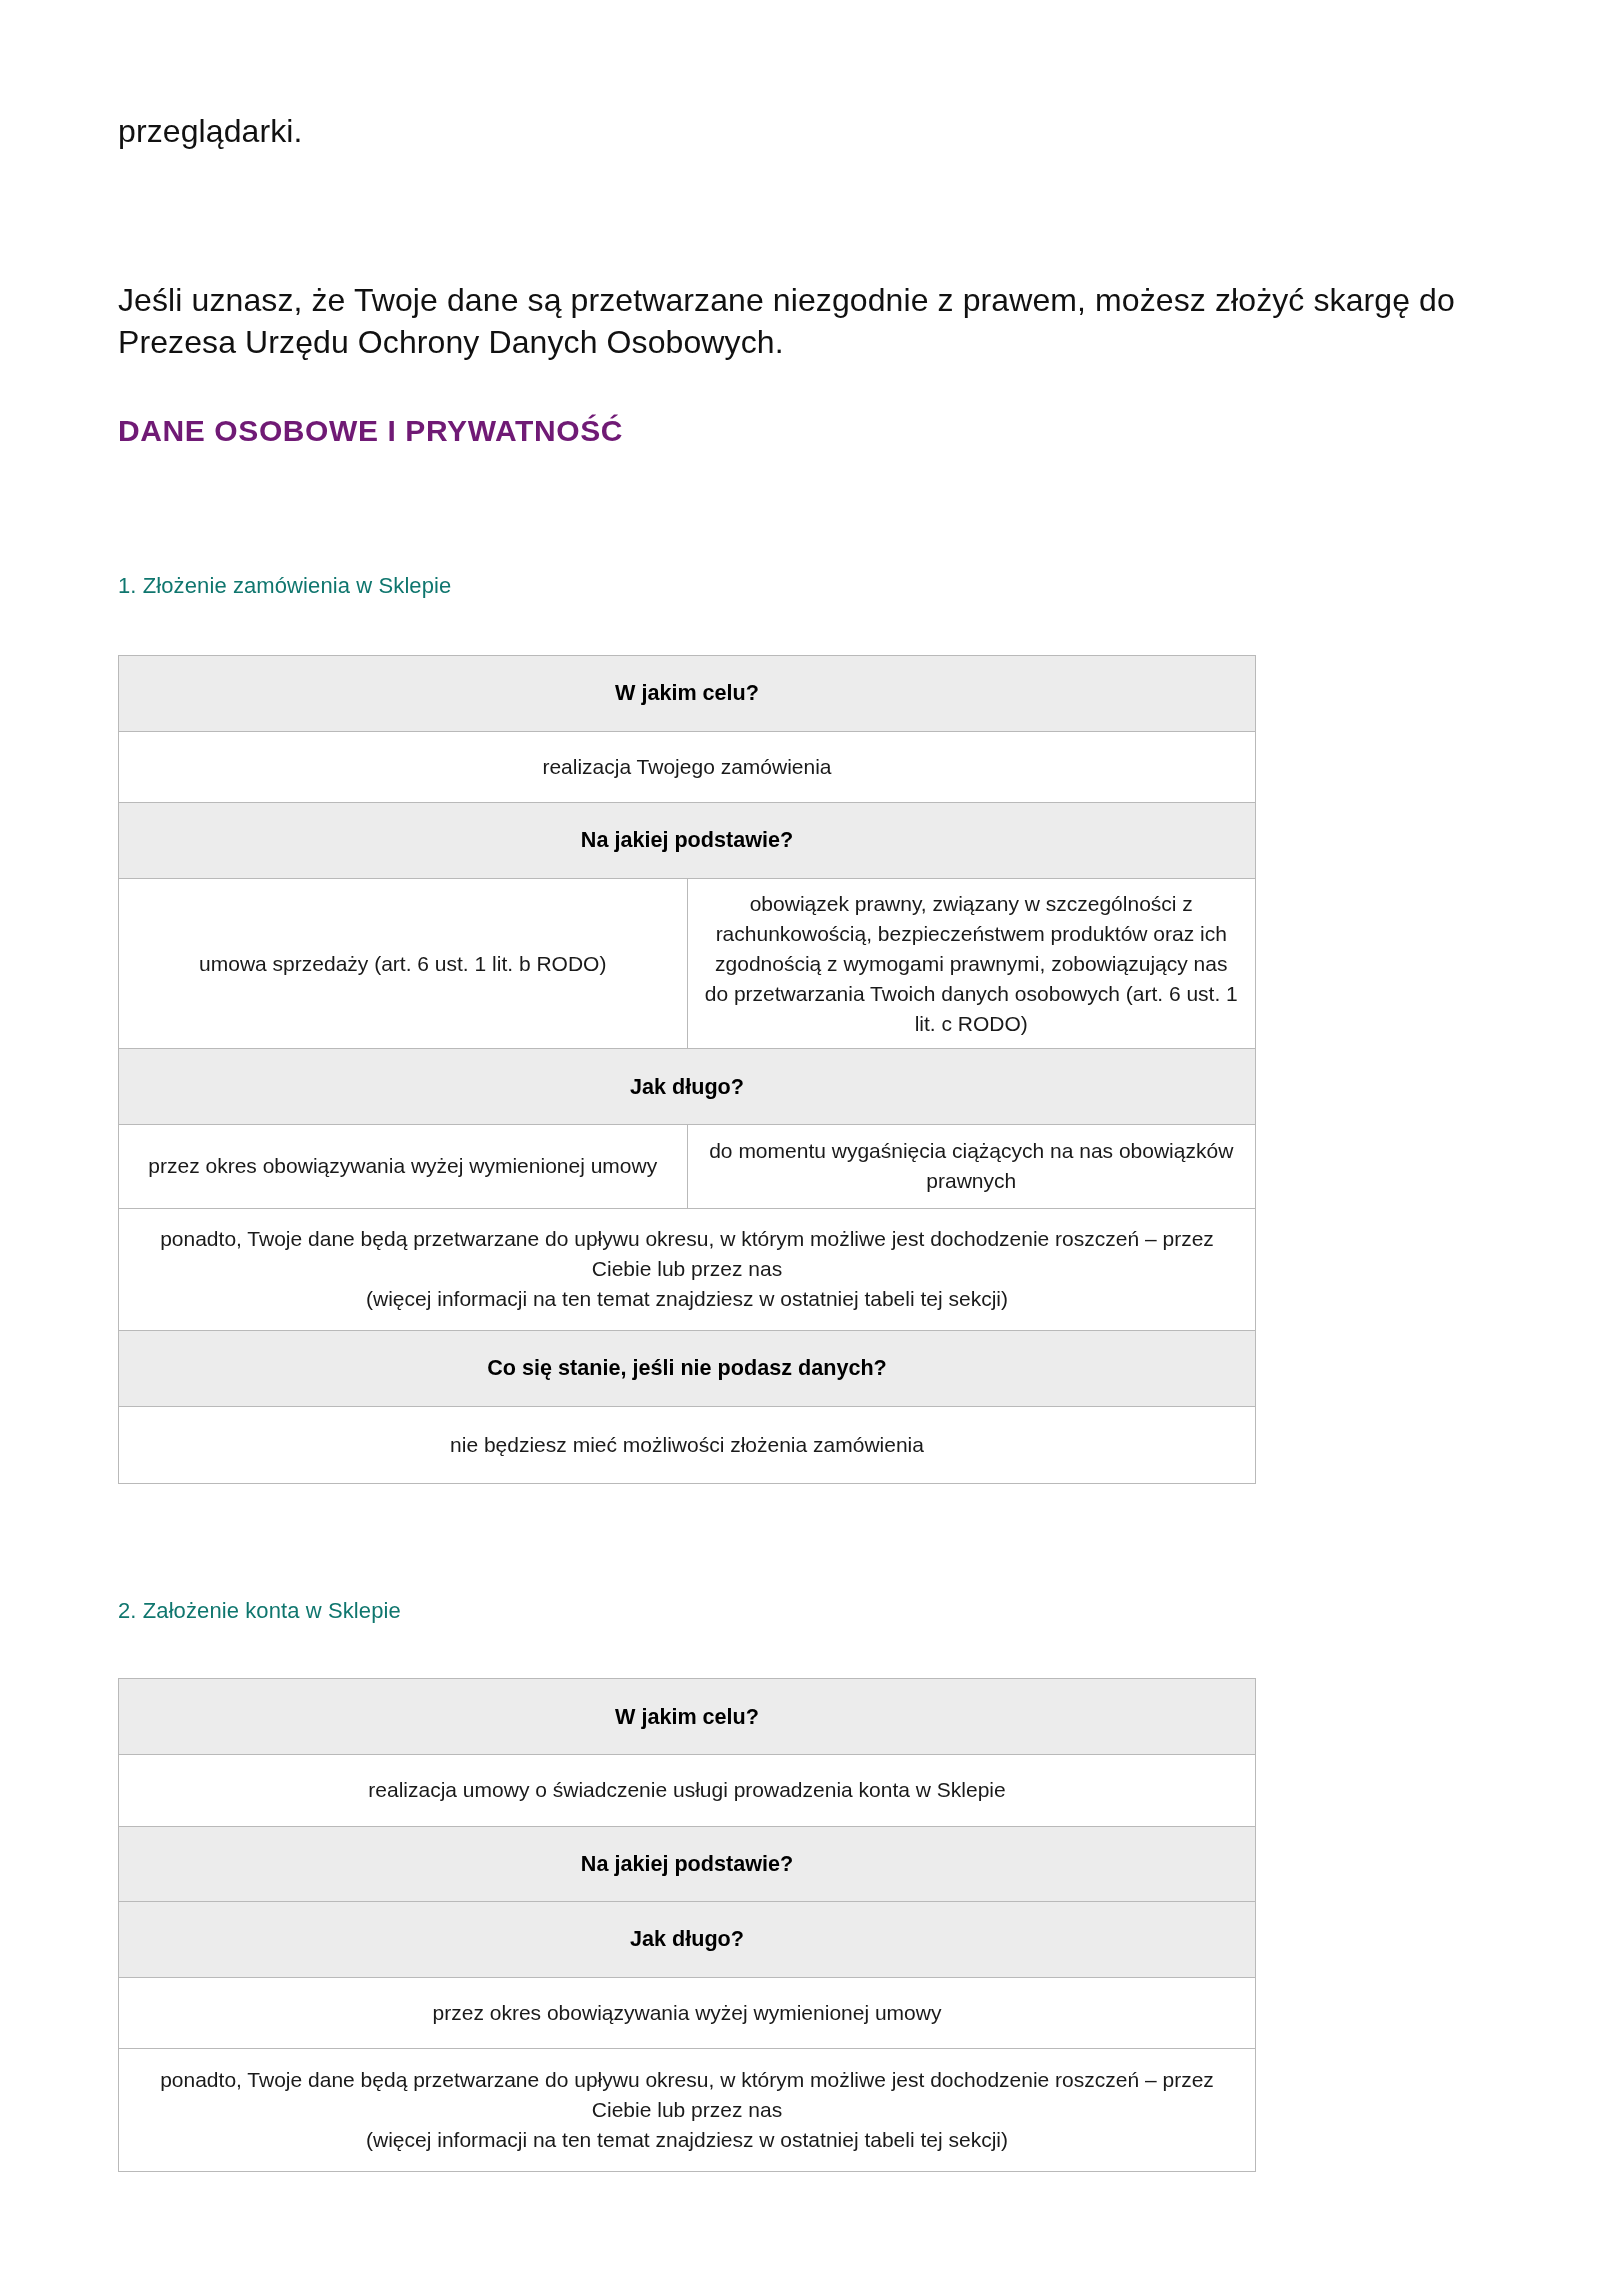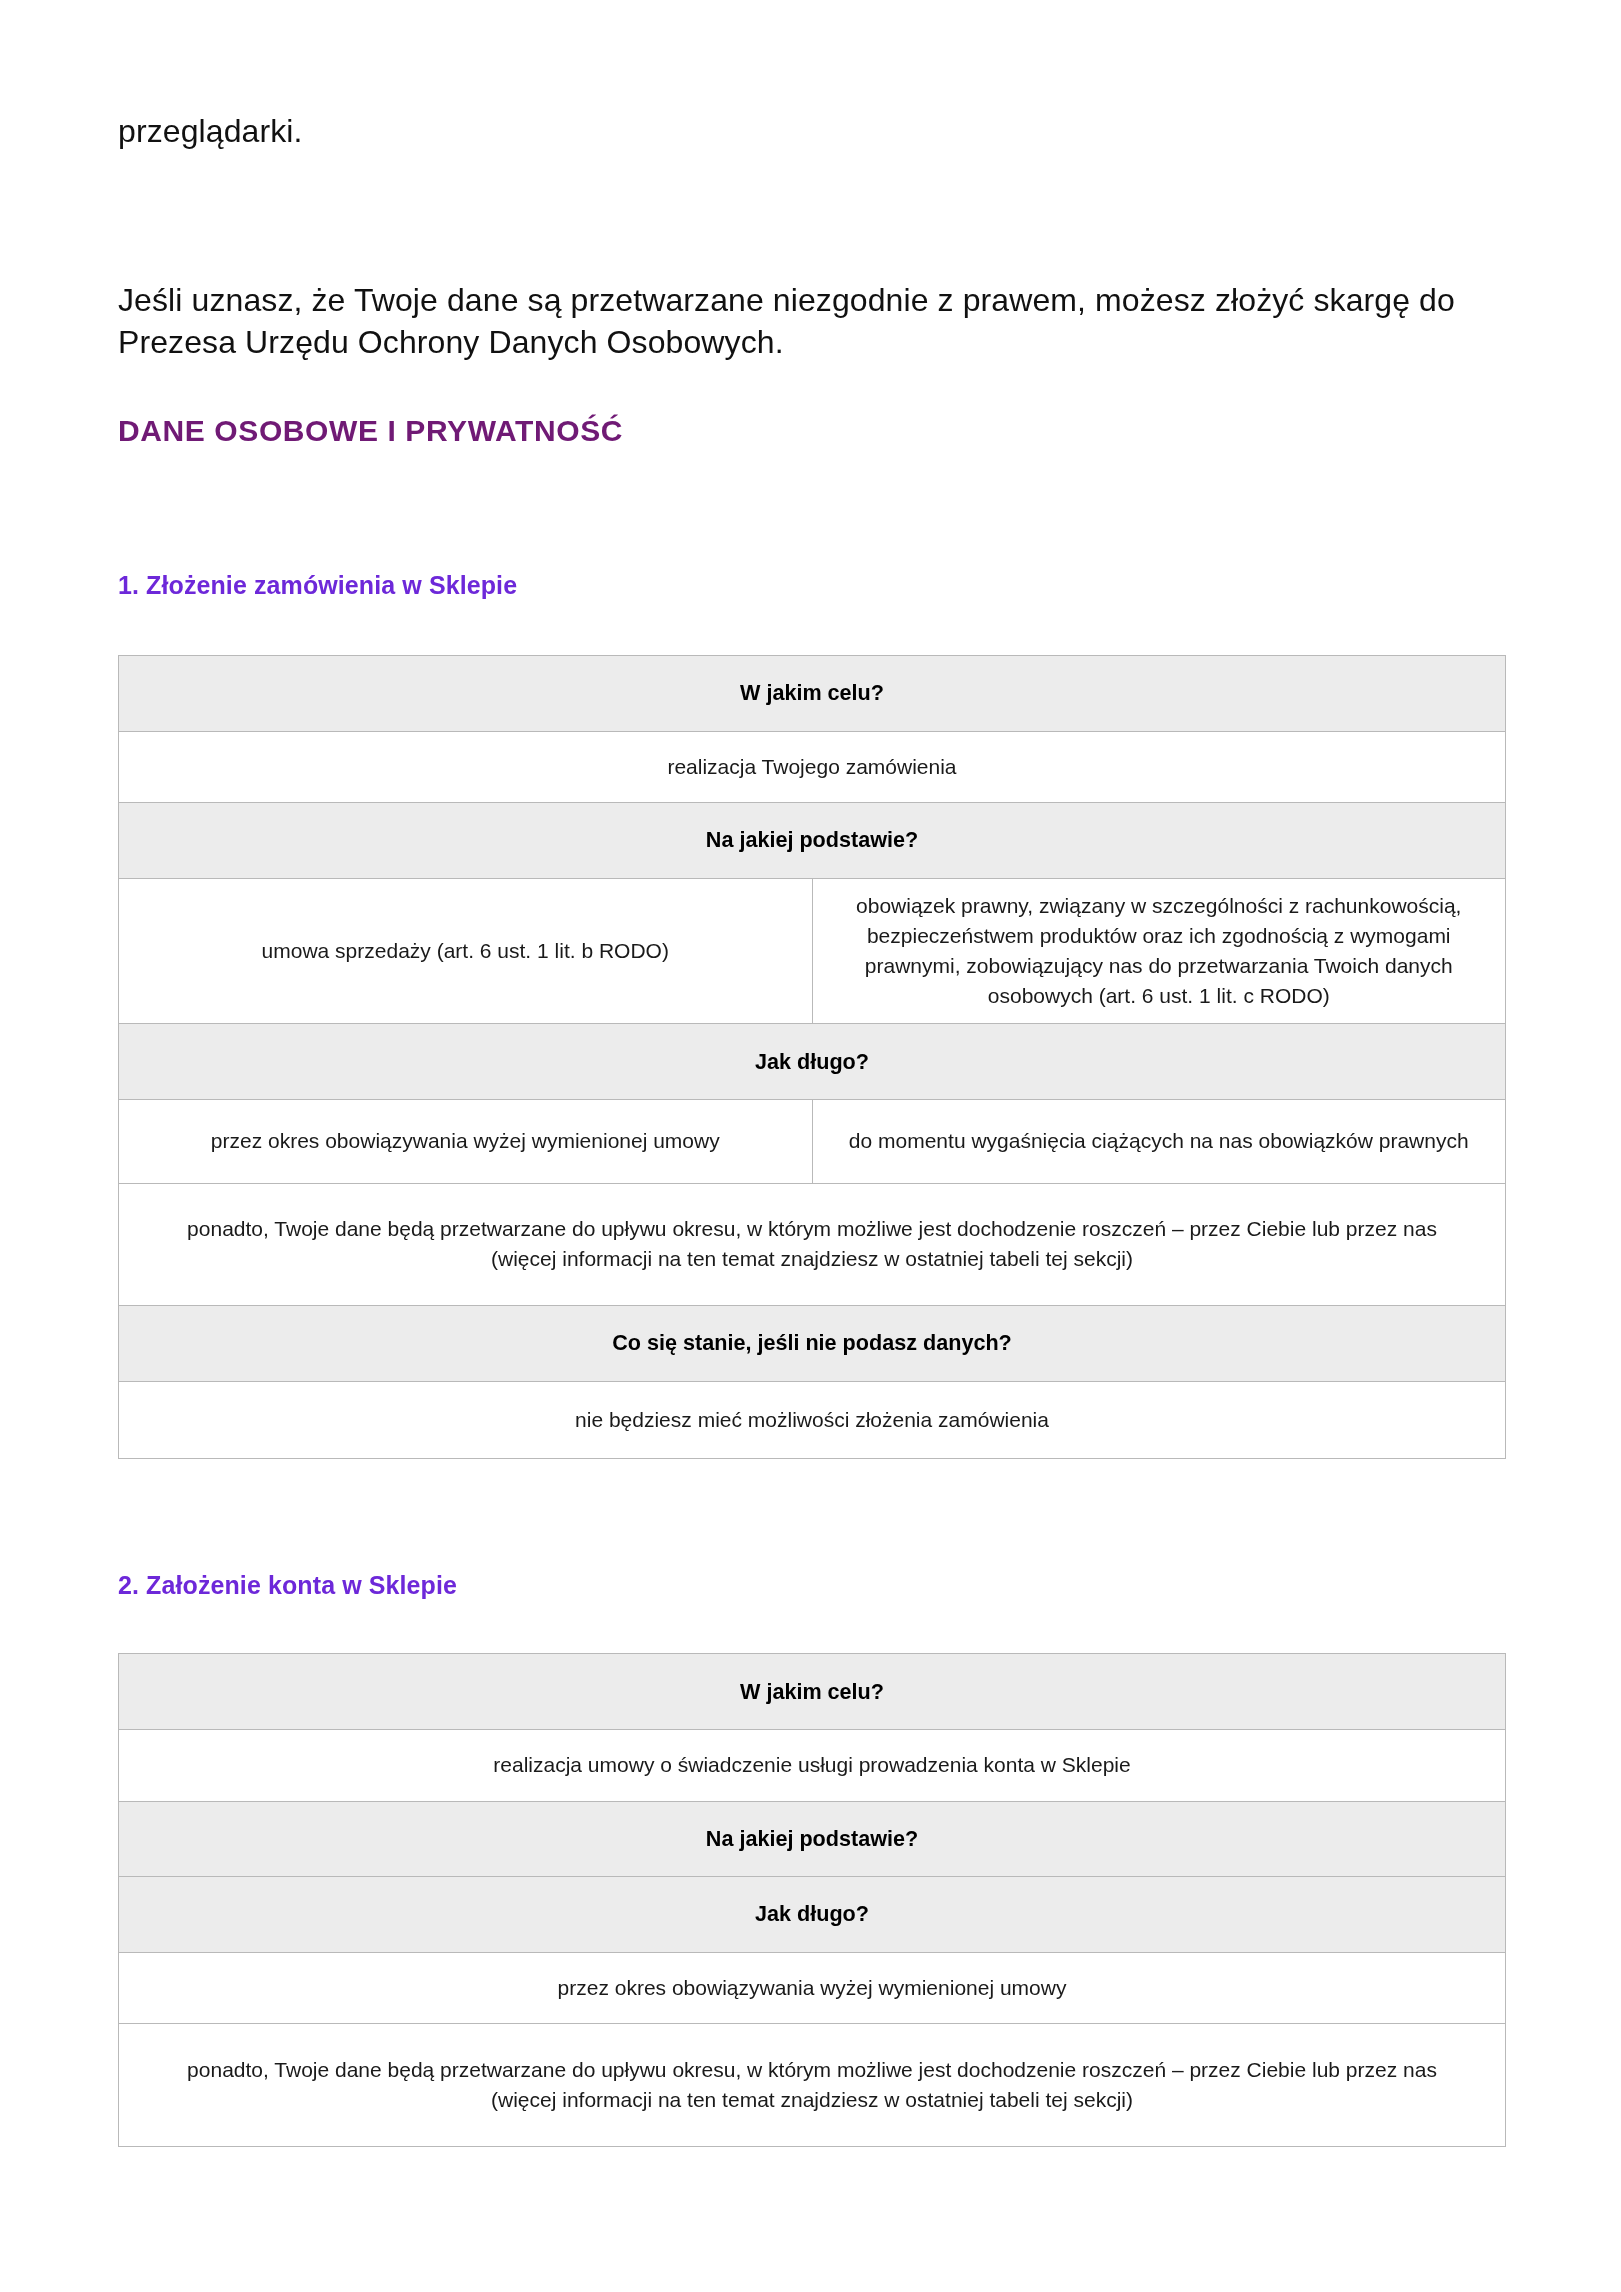--- a/index.html
+++ b/index.html
@@ -50,31 +50,31 @@
   
   h1.doc-heading {
     font-size: 30px;
     font-weight: bold;
     letter-spacing: 0.6px;
     margin: 0;
     color: #701a75;
     line-height: 37px;
   }
   h2.section-heading {
-    font-size: 25px;
-    font-weight: bold;
-    margin: 0;
-    color: #6d28d9;
+    font-size: 22px;
+    font-weight: normal;
+    margin: 0;
+    color: #0f766e;
     line-height: 33px;
     letter-spacing: 0.1px;
   }
 
   
   table.info-table {
-    width: 1388px;
+    width: 1138px;
     border-collapse: collapse;
     table-layout: fixed;
     border: 1px solid #b9b9b9;
   }
   table.info-table td {
     border: 1px solid #b9b9b9;
     padding: 9.8px 13.7px;
     font-size: 21px;
     line-height: 30px;
     text-align: center;

